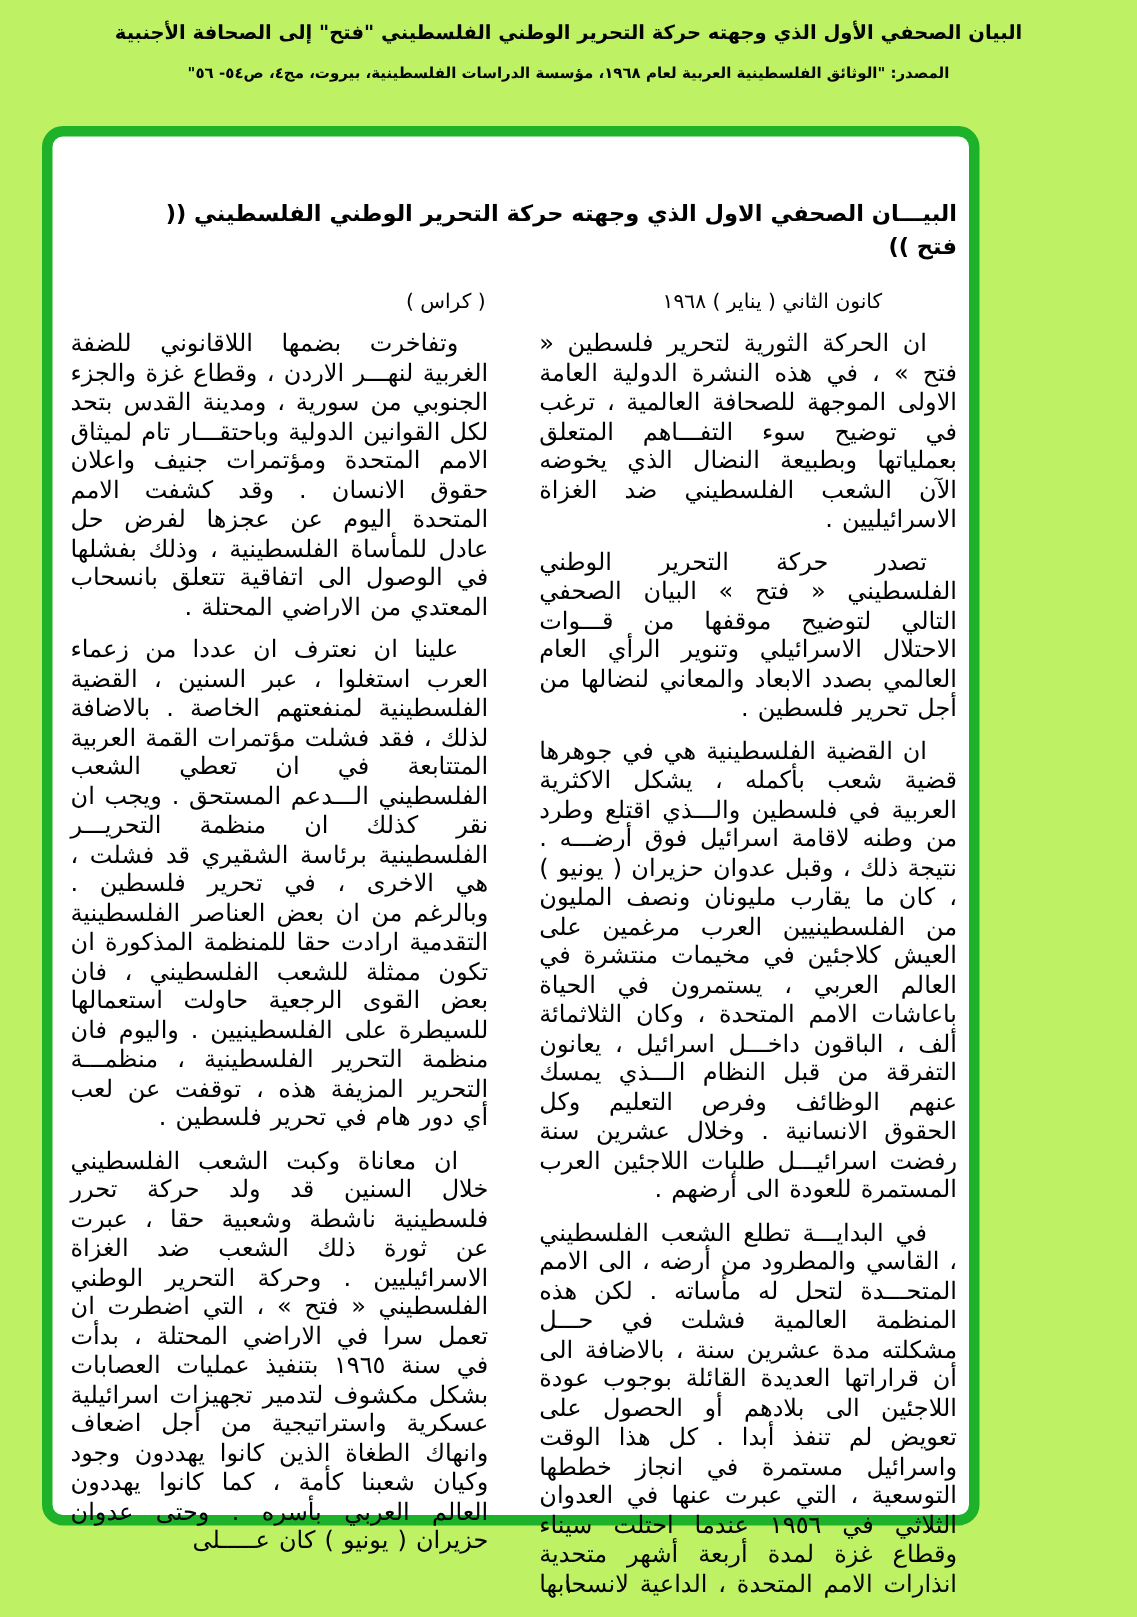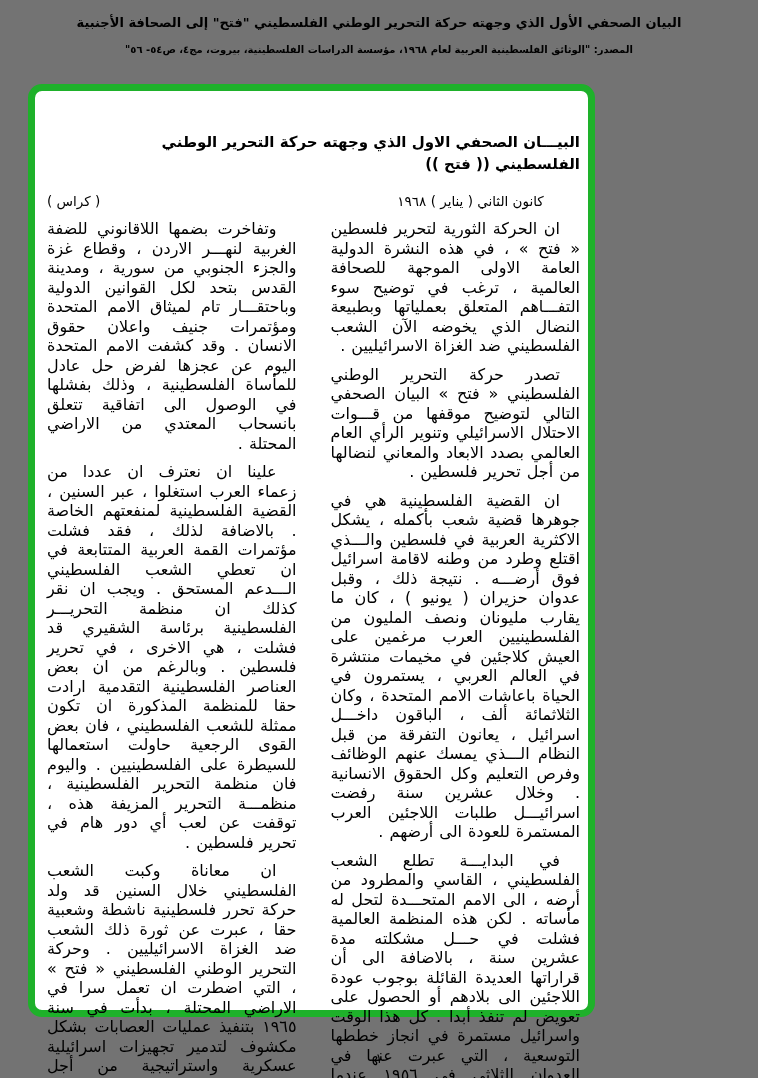--- a/index.html
+++ b/index.html
@@ -4,21 +4,21 @@
 <style>
   html, body {
     margin: 0;
     padding: 0;
     background: #ffffff;
   }
   .page {
     position: relative;
     width: 758px;
     height: 1078px;
-    background: #737373;
+    background: #bef264;
     font-family: "DejaVu Sans", sans-serif;
     color: #000000;
     direction: rtl;
     overflow: hidden;
     text-decoration: underline;
   }
   .top-title {
     position: absolute;
     top: 14px;
     left: 0;
@@ -34,21 +34,21 @@
     left: 0;
     right: 0;
     text-align: center;
     font-size: 10px;
     font-weight: bold;
   }
   .frame {
     position: absolute;
     left: 28px;
     top: 84px;
-    width: 567px;
+    width: 625px;
     height: 933px;
     border: 7px solid #1eb12a;
     border-radius: 14px;
     box-sizing: border-box;
     background: #ffffff;
   }
   .frame-inner {
     padding: 40px 8px 0 12px;
     direction: rtl;
   }
@@ -68,21 +68,21 @@
   .date-cell {
     width: 315px;
     text-align: center;
     padding-left: 34px;
     box-sizing: border-box;
     font-size: 13.5px;
   }
   .format-cell {
     width: 316px;
     margin-right: 34px;
-    text-align: left;
+    text-align: right;
     font-size: 13.5px;
   }
   .columns {
     display: flex;
     flex-direction: row;
     gap: 34px;
   }
   .col {
     width: 315px;
     box-sizing: border-box;

